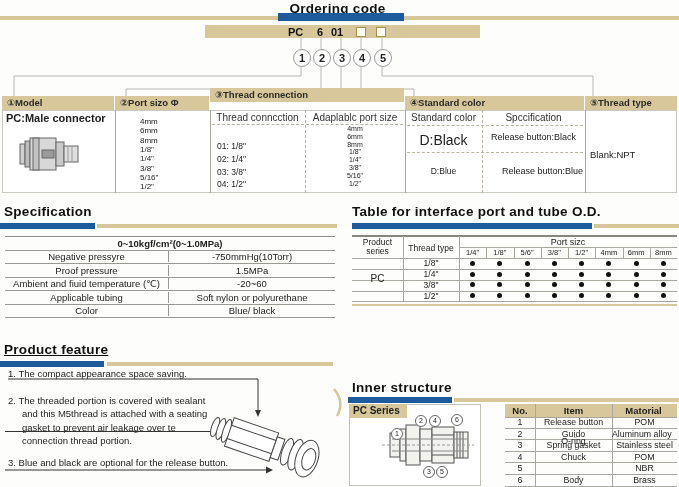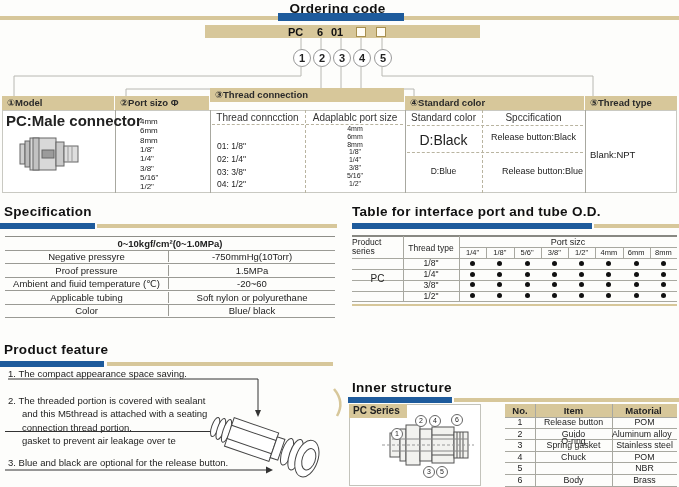--- a/index.html
+++ b/index.html
@@ -80,21 +80,21 @@
   <div class="abs hdr-cell" style="left:585px;top:96px;width:92px;">⑤Thread type</div>
 
   <div class="abs" style="left:2px;top:110px;width:675px;height:83px;background:#fff;border:1px solid #c9c9c2;box-sizing:border-box;"></div>
   <div class="abs vline" style="left:115px;top:110px;height:83px;"></div>
   <div class="abs vline" style="left:210px;top:110px;height:83px;"></div>
   <div class="abs vline" style="left:405px;top:110px;height:83px;"></div>
   <div class="abs vline" style="left:585px;top:110px;height:83px;"></div>
   <div class="abs dashv" style="left:305px;top:110px;height:83px;"></div>
   <div class="abs dashv" style="left:482px;top:110px;height:83px;"></div>
 
-  <div class="abs" style="left:6px;top:112px;font-size:15px;font-weight:bold;white-space:nowrap;">PC:Male connector</div>
+  <div class="abs" style="left:6px;top:112px;font-size:11px;font-weight:bold;white-space:nowrap;">PC:Male connector</div>
   <svg class="abs" style="left:16px;top:128px;" width="80" height="52">
     <g stroke="#666" stroke-width="1">
       <rect x="4" y="16" width="5" height="20" fill="#cfcfcf"></rect>
       <rect x="9" y="13" width="5" height="26" fill="#bdbdbd"></rect>
       <rect x="14" y="10" width="26" height="32" fill="#d8d8d8"></rect>
       <rect x="17" y="10" width="6" height="32" fill="#c2c2c2"></rect>
       <rect x="26" y="22" width="12" height="8" fill="#9b9b9b"></rect>
       <rect x="40" y="14" width="8" height="24" fill="#cacaca"></rect>
       <rect x="48" y="18" width="14" height="16" fill="#dedede"></rect>
       <line x1="52" y1="18" x2="52" y2="34" stroke="#999"></line>
@@ -181,21 +181,21 @@
   <div class="abs hline" style="left:459px;top:247px;width:218px;"></div>
   <div class="abs hline" style="left:352px;top:258px;width:325px;"></div>
   <div class="abs hline" style="left:352px;top:269px;width:325px;"></div>
   <div class="abs hline" style="left:352px;top:280px;width:325px;"></div>
   <div class="abs hline" style="left:352px;top:291px;width:325px;"></div>
   <div class="abs hline" style="left:352px;top:301px;width:325px;"></div>
   <div class="abs vline" style="left:403px;top:236px;height:65px;"></div>
   <div class="abs vline" style="left:459px;top:236px;height:65px;"></div>
   <div class="abs bar-tan" style="left:352px;top:304px;width:325px;height:2px;"></div>
 
-  <div class="abs" style="left:352px;top:238px;width:51px;font-size:8.5px;line-height:9px;">
+  <div class="abs" style="left:352px;top:238px;width:51px;text-align:center;font-size:8.5px;line-height:9px;">
     <div>Product</div>
     <div>series</div>
   </div>
   <div class="abs" style="left:403px;top:243px;width:56px;text-align:center;font-size:8.5px;">Thread type</div>
   <div class="abs" style="left:459px;top:237px;width:218px;text-align:center;font-size:9px;">Port sizc</div>
   <div class="abs" style="left:352px;top:273px;width:51px;text-align:center;font-size:10px;">PC</div>
   <div id="interface-cells">
       <div style="position: absolute; left: 459px; top: 248px; width: 27.25px; text-align: center; font-size: 7.5px;">1/4"</div>
       <div style="position: absolute; left: 486.25px; top: 248px; width: 27.25px; text-align: center; font-size: 7.5px;">1/8"</div>
       <div class="vline abs" style="position: absolute; left: 486.25px; top: 247.5px; height: 10px;"></div>
@@ -242,32 +242,32 @@
       <div class="dot" style="position: absolute; left: 470.125px; top: 293.1px;"></div>
       <div class="dot" style="position: absolute; left: 497.375px; top: 293.1px;"></div>
       <div class="dot" style="position: absolute; left: 524.625px; top: 293.1px;"></div>
       <div class="dot" style="position: absolute; left: 551.875px; top: 293.1px;"></div>
       <div class="dot" style="position: absolute; left: 579.125px; top: 293.1px;"></div>
       <div class="dot" style="position: absolute; left: 606.375px; top: 293.1px;"></div>
       <div class="dot" style="position: absolute; left: 633.625px; top: 293.1px;"></div>
       <div class="dot" style="position: absolute; left: 660.875px; top: 293.1px;"></div>
     </div>
 
-  <div class="abs sec-title" style="left:4px;top:342px;">Product feature</div>
+  <div class="abs sec-title" style="left:4px;top:342px;text-decoration:underline;">Product feature</div>
   <div class="abs bar-blue" style="left:0;top:361px;width:104px;height:6px;"></div>
   <div class="abs bar-tan" style="left:107px;top:362px;width:226px;height:4px;"></div>
   <div id="feature-items">
       <div style="position: absolute; left: 8px; top: 367px;">
         <div class="feature-line">1. The compact appearance space saving.</div>
       </div>
       <div style="position: absolute; left: 8px; top: 394px;">
         <div class="feature-line">2. The threaded portion is covered with sealant</div>
         <div class="feature-line" style="padding-left: 14px;">and this M5thread is attached with a seating</div>
+        <div class="feature-line" style="padding-left: 14px;">gasket to prevent air leakage over te</div>
         <div class="feature-line" style="padding-left: 14px;">connection thread portion.</div>
-        <div class="feature-line" style="padding-left: 14px;">gasket to prevent air leakage over te</div>
       </div>
       <div style="position: absolute; left: 8px; top: 456px;">
         <div class="feature-line">3. Blue and black are optional for the release button.</div>
       </div>
     </div>
 
   <svg class="abs" style="left:0;top:360px;" width="350" height="127">
     <g stroke="#333" stroke-width="1" fill="none">
       <polyline points="8,19 258,19 258,51"></polyline>
       <line x1="5" y1="71.5" x2="214" y2="71.5"></line>

